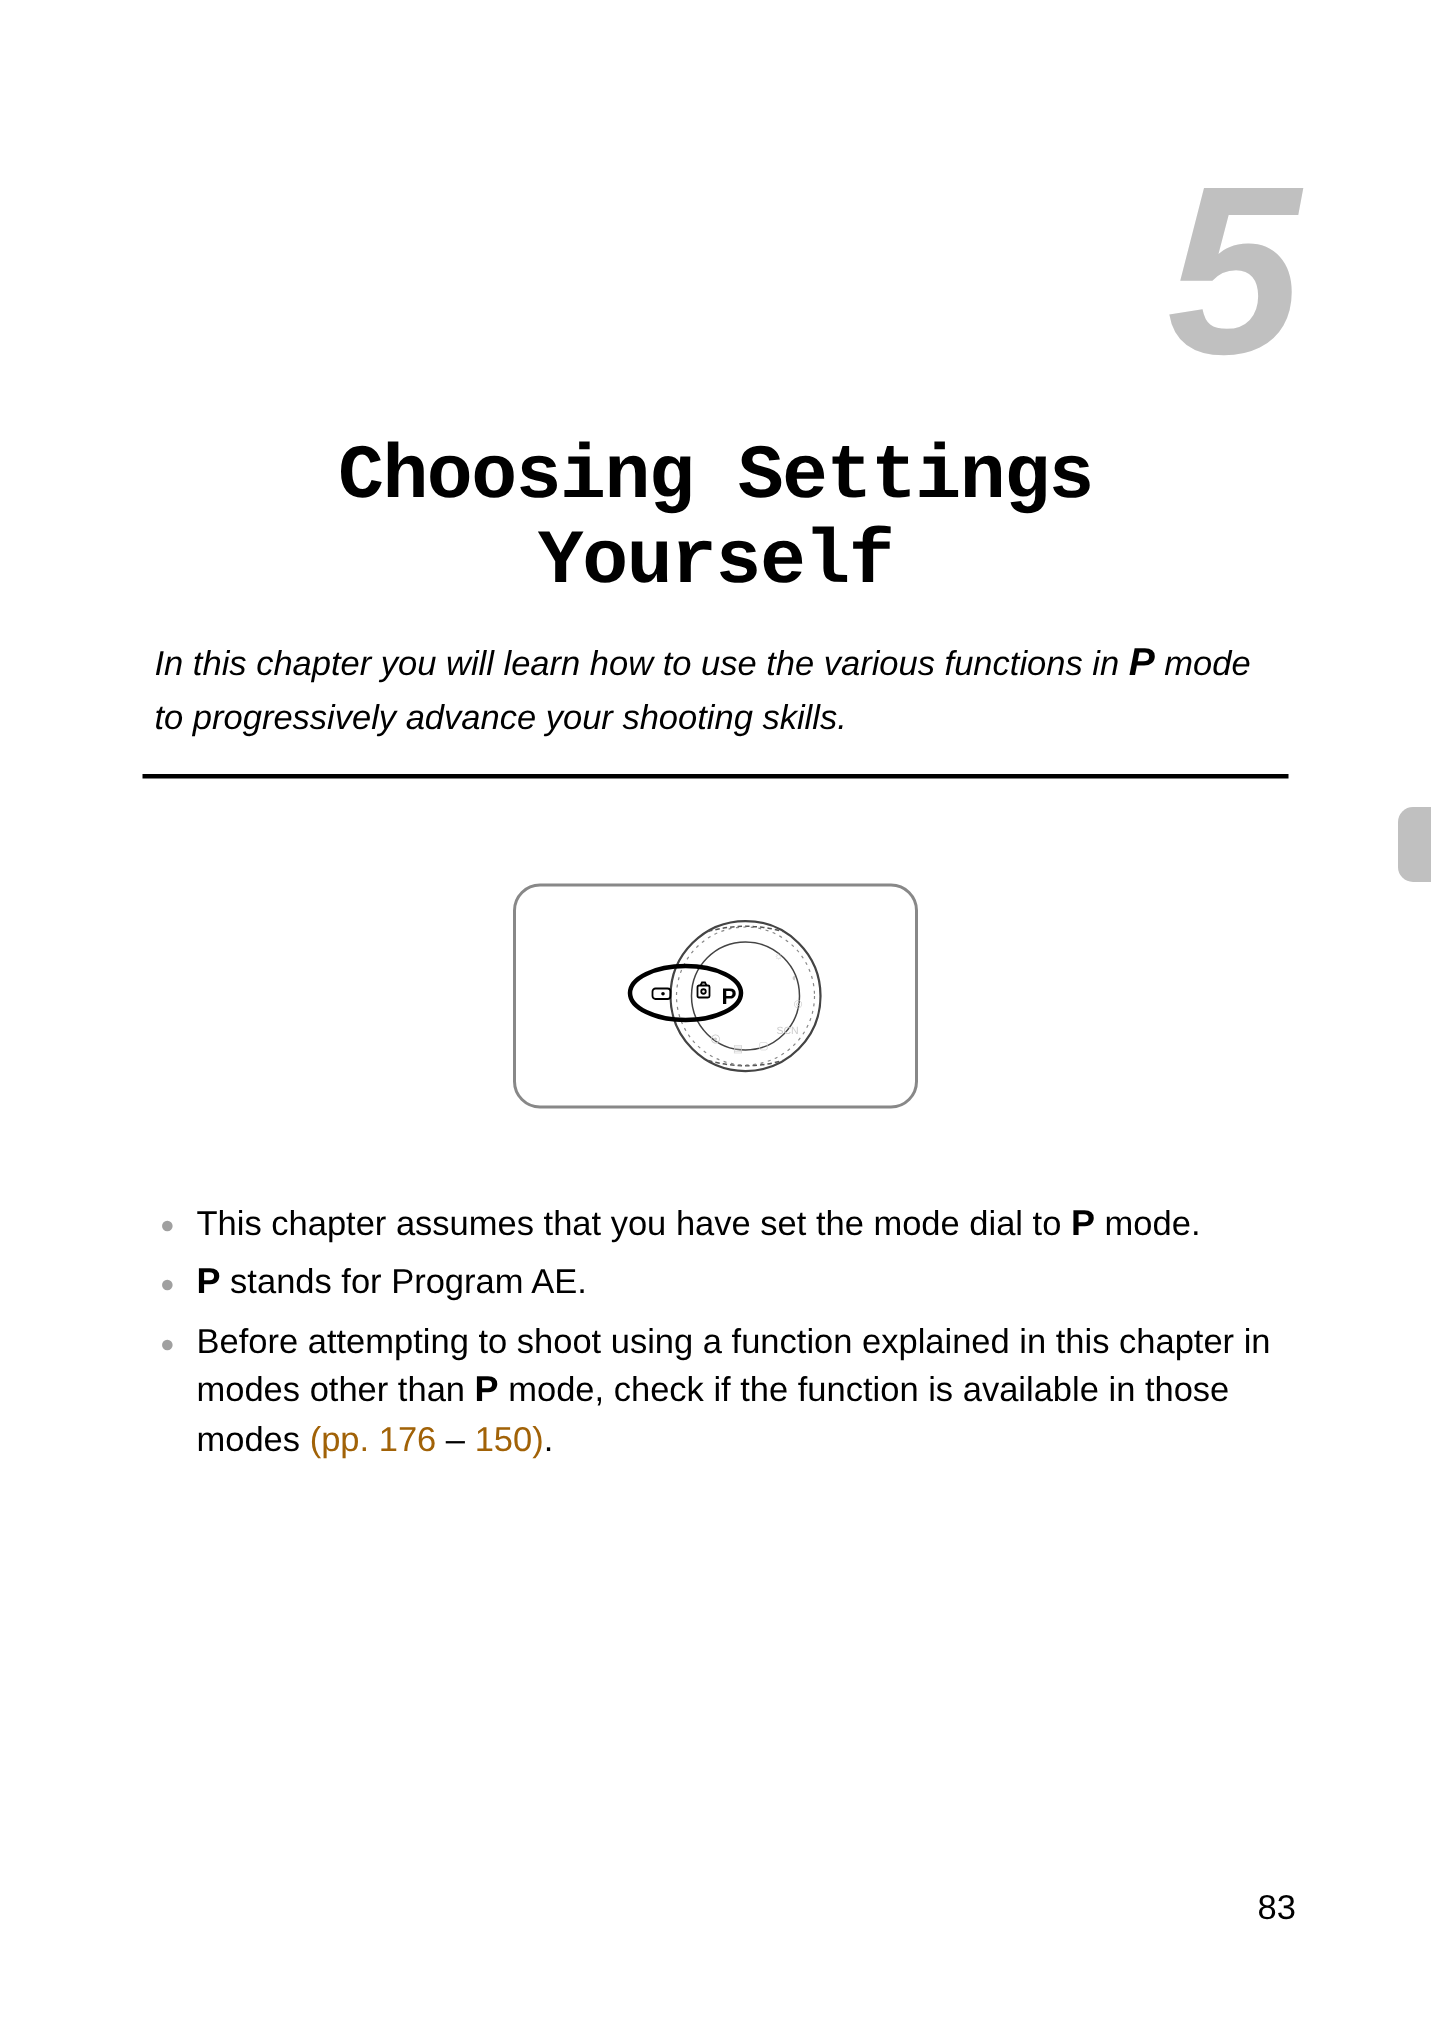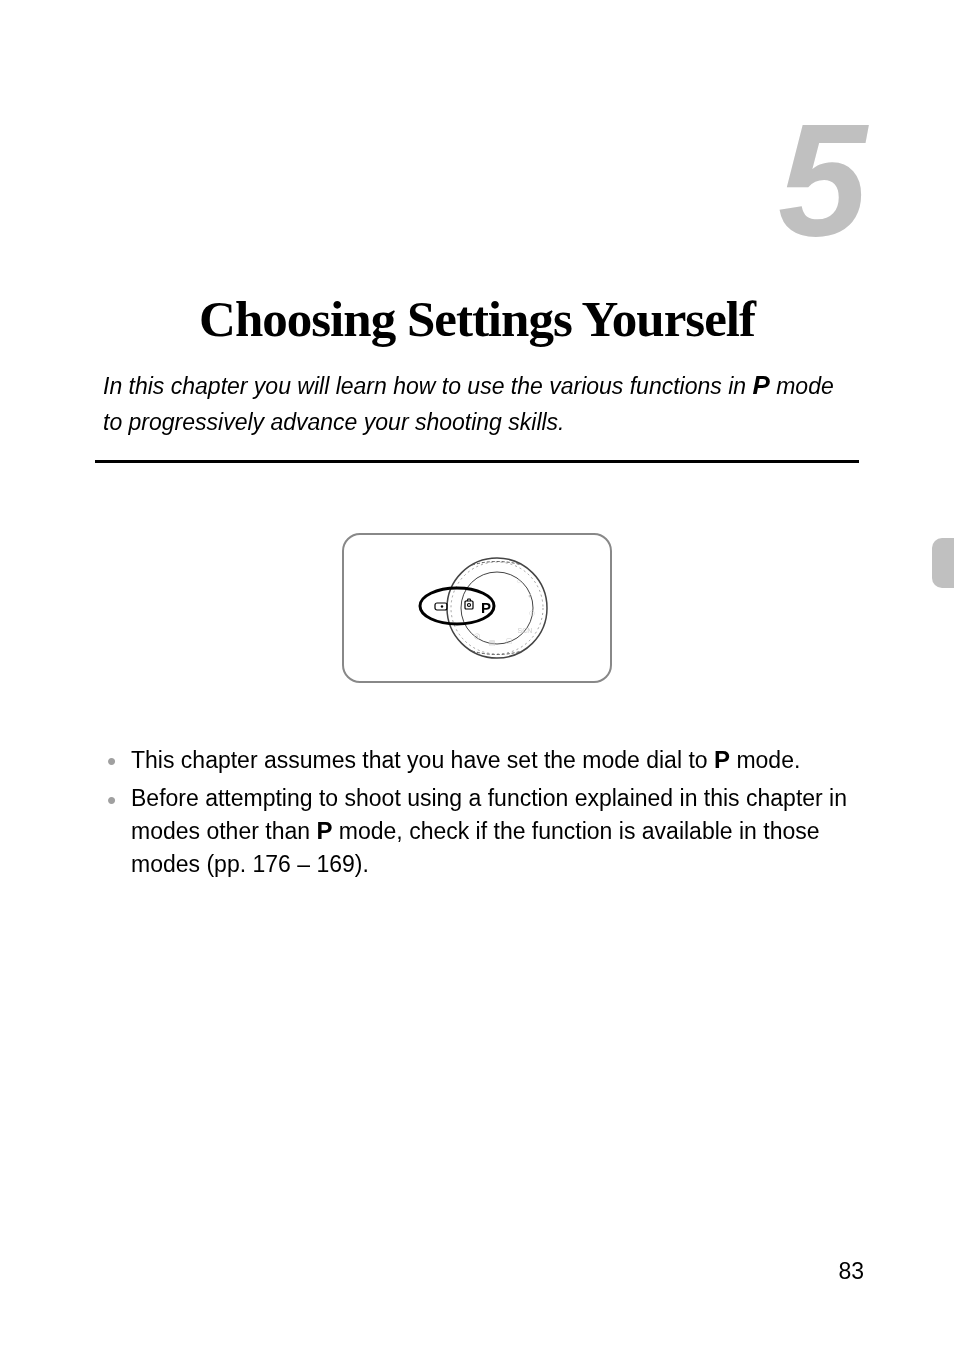--- a/index.html
+++ b/index.html
@@ -28,21 +28,21 @@
       text-align: right;
       letter-spacing: -8px;
       font-family: Arial, sans-serif;
       line-height: 1;
       margin-bottom: 30px;
     }
     .chapter-title {
       font-size: 51px;
       font-weight: 900;
       text-align: center;
-      font-family: Liberation Serif, serif;
+      font-family: Liberation Mono, monospace;
       letter-spacing: -1px;
       margin-bottom: 18px;
     }
     .intro-text {
       font-size: 23px;
       line-height: 1.5;
       margin-bottom: 20px;
       padding: 0 8px;
       font-style: italic;
     }
@@ -100,21 +100,21 @@
       color: #a0a0a0;
       font-size: 26px;
     }
     .p-glyph-inline {
       font-weight: 900;
       font-size: 24px;
       font-family: Arial, sans-serif;
       vertical-align: baseline;
     }
     .link {
-      color: #000000;
+      color: #a16207;
     }
     .page-number {
       position: absolute;
       bottom: 60px;
       right: 90px;
       font-size: 23px;
     }
   </style>
 </head>
 <body>
@@ -170,18 +170,21 @@
 
       <text x="94" y="60" font-family="Arial" font-size="15" font-weight="900" fill="#000000">P</text>
     </svg>
   </div>
 
   <ul class="bullet-list">
     <li>
       <span>This chapter assumes that you have set the mode dial to </span><span class="p-glyph-inline">P</span><span> mode.</span>
     </li>
     <li>
-      <span>Before attempting to shoot using a function explained in this chapter in modes other than </span><span class="p-glyph-inline">P</span><span> mode, check if the function is available in those modes </span><span class="link">(pp. 176</span><span> – </span><span class="link">169)</span><span>.</span>
+      <span class="p-glyph-inline">P</span><span> stands for Program AE.</span>
+    </li>
+    <li>
+      <span>Before attempting to shoot using a function explained in this chapter in modes other than </span><span class="p-glyph-inline">P</span><span> mode, check if the function is available in those modes </span><span class="link">(pp. 176</span><span> – </span><span class="link">150)</span><span>.</span>
     </li>
   </ul>
 
   <div class="page-number">83</div>
 </div>
 
 </body></html>

